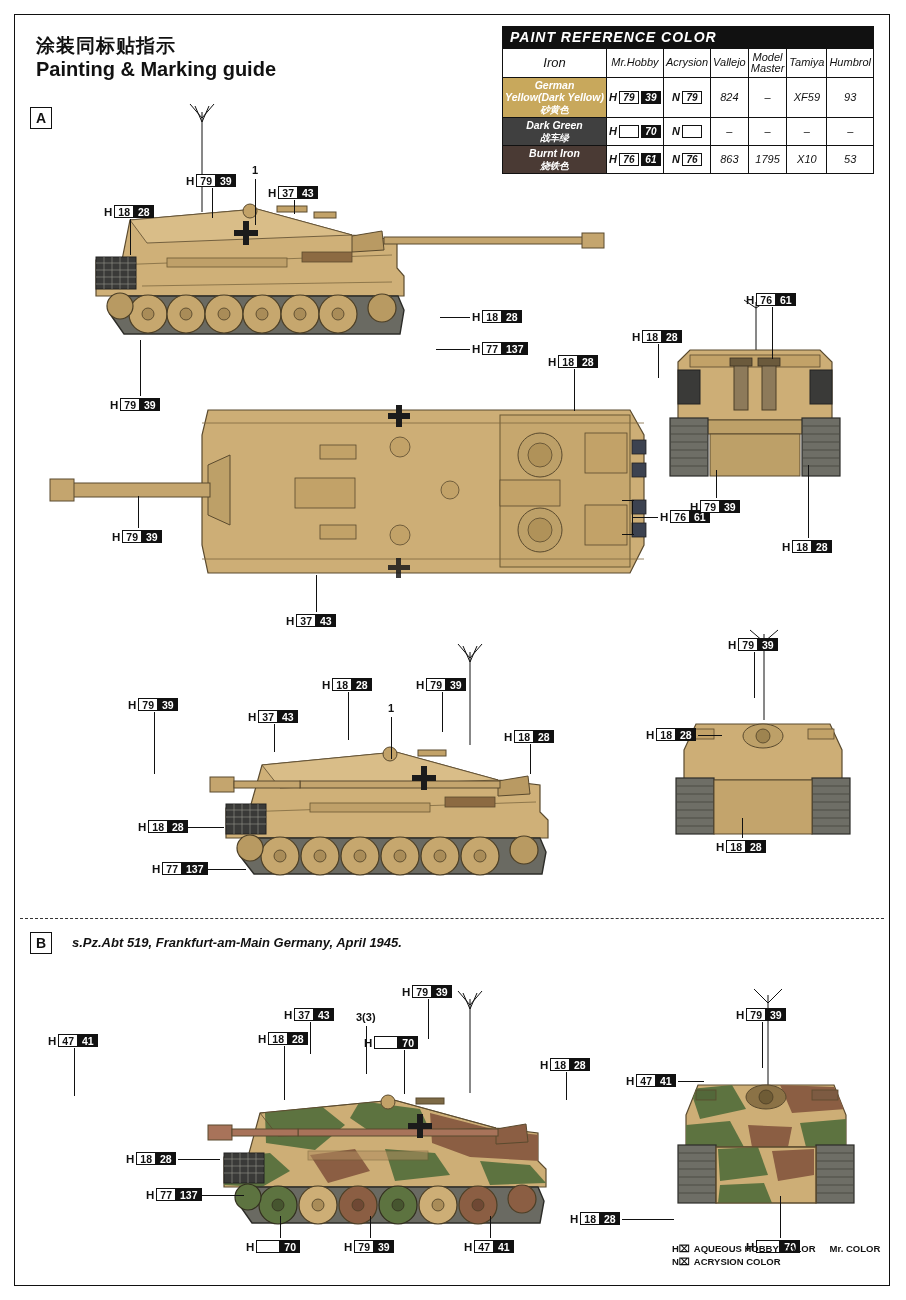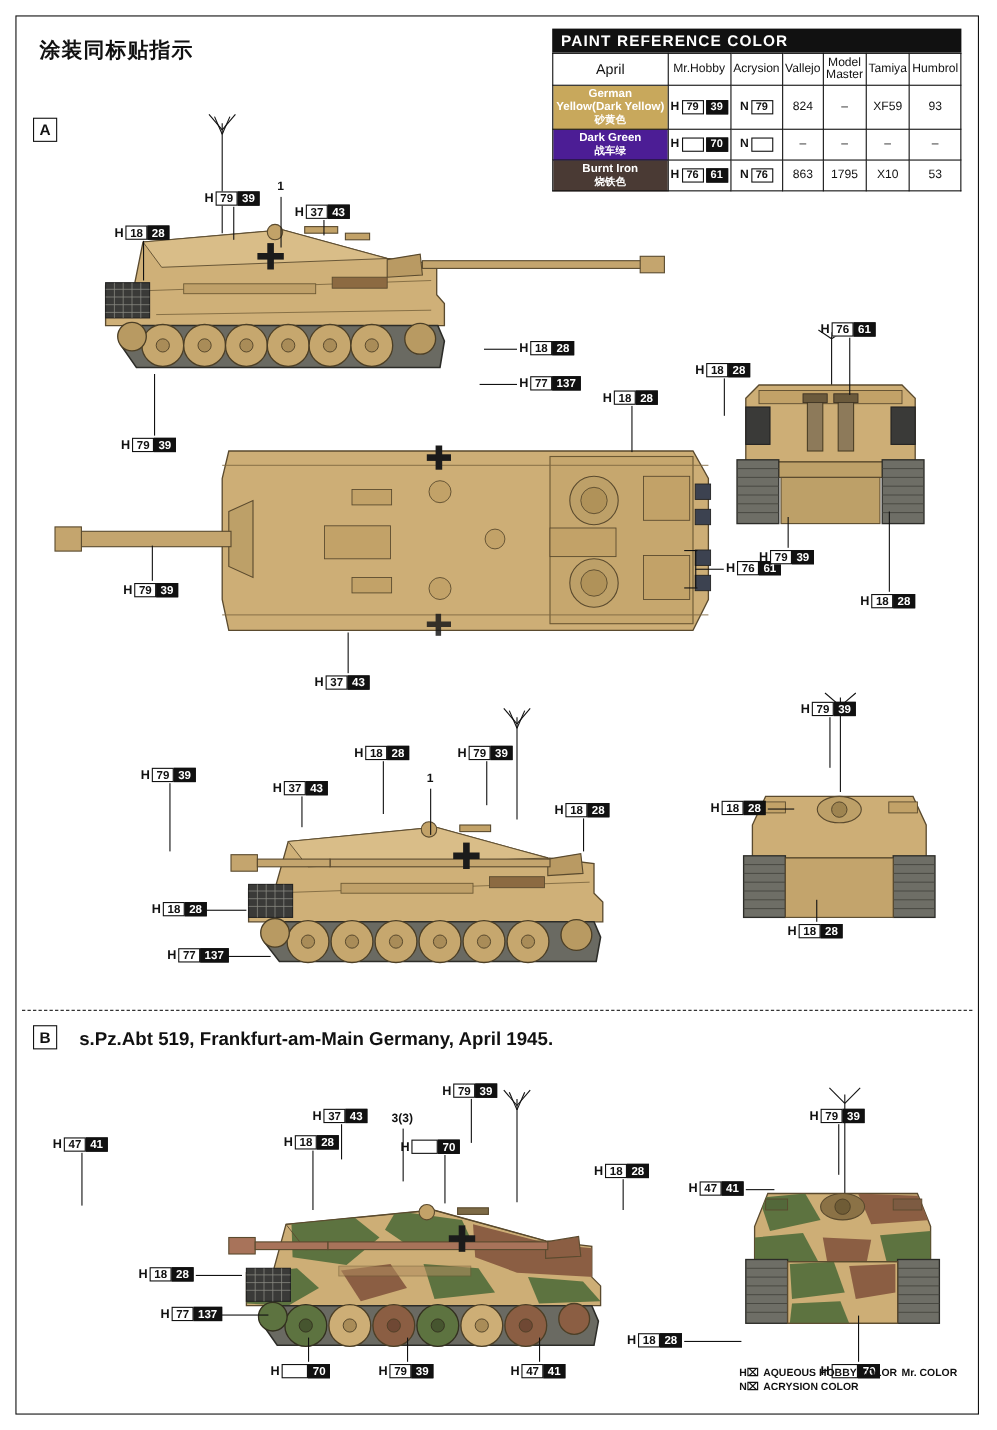--- a/index.html
+++ b/index.html
@@ -21,39 +21,39 @@
   .title-cn{
     position:absolute;left:36px;top:33px;
     font-size:19px;font-weight:bold;letter-spacing:1px;
   }
   .title-en{
     position:absolute;left:36px;top:58px;
     font-size:20px;font-weight:bold;
   }
 
   
-  .paint-box{position:absolute;left:502px;top:26px;width:372px;}
+  .paint-box{position:absolute;left:502px;top:26px;width:372px;font-style:italic;}
   .paint-title{
     background:#111;color:#fff;font-weight:bold;font-size:14px;
     padding:3px 8px;letter-spacing:1px;
   }
   table.paint{
     border-collapse:collapse;width:100%;font-size:11px;background:#fff;
   }
   table.paint th,table.paint td{
     border:1px solid #111;text-align:center;vertical-align:middle;
     padding:1px 2px;line-height:1.05;
   }
   table.paint th{font-weight:normal;font-size:11px;height:26px;}
   table.paint th.colhead{width:100px;font-size:13px;}
   .cname{font-weight:bold;font-size:10.5px;color:#fff;line-height:1.15;}
   .cname .cn{font-weight:bold;font-size:9.5px;}
   .row-rb td.cell-name{background:#8c4a3c;}
   .row-sy td.cell-name{background:#c8a85c;}
-  .row-dg td.cell-name{background:#4c1d95;}
+  .row-dg td.cell-name{background:#404040;}
   .row-bi td.cell-name{background:#4a3a34;}
   td.cell-name{padding:1px 3px;}
   .chip{
     display:inline-flex;align-items:center;justify-content:center;
     border:1px solid #111;min-width:20px;height:13px;font-size:10px;
     font-weight:bold;background:#fff;line-height:1;padding:0 2px;
     box-sizing:border-box;
   }
   .chip.dark{background:#111;color:#fff;}
   .pairwrap{display:flex;align-items:center;justify-content:center;gap:2px;}
@@ -61,22 +61,22 @@
 
   
   .seclet{
     position:absolute;width:20px;height:20px;border:1.5px solid #111;
     font-weight:bold;font-size:14px;display:flex;align-items:center;
     justify-content:center;background:#fff;
   }
   #secA{left:30px;top:107px;}
   #secB{left:30px;top:932px;}
   .sec-caption{
-    position:absolute;left:72px;top:935px;font-size:17px;
-    font-weight:bold;
+    position:absolute;left:72px;top:935px;font-size:13px;
+    font-style:italic;font-weight:bold;
   }
 
   
   .divider{
     position:absolute;left:20px;top:918px;width:864px;height:0;
     border-top:1.5px dashed #333;
   }
 
   
   .callout{
@@ -114,27 +114,28 @@
   .antenna{stroke:#111;stroke-width:1;fill:none;}
   .cross{fill:#1b1b1b;}
 </style>
 </head>
 <body>
 
 <div class="sheet">
   <div class="border"></div>
 
   <div class="title-cn">涂装同标贴指示</div>
+  <div class="title-en">Painting &amp; Marking guide</div>
 
   <div class="paint-box">
     <div class="paint-title">PAINT  REFERENCE COLOR</div>
     <table class="paint">
       <thead>
         <tr>
-          <th class="colhead">April</th>
+          <th class="colhead">Iron</th>
           <th>Mr.Hobby</th>
           <th>Acrysion</th>
           <th>Vallejo</th>
           <th style="line-height:1.0">Model<br>Master</th>
           <th>Tamiya</th>
           <th>Humbrol</th>
         </tr>
       </thead>
       <tbody>
         <tr class="row-sy">
@@ -863,21 +864,21 @@
     <span class="pfx">H</span>
     <span class="b blank"></span>
     <span class="b dark">70</span>
   </div>
   <div class="lead v" style="left:780px;top:1196px;height:42px;"></div>
 
   <div class="legend">
     <div>
       <span class="k">H⌧</span>
       <span>AQUEOUS HOBBY COLOR</span>
-      <span style="">Mr. COLOR</span>
+      <span style="margin-left:10px">Mr. COLOR</span>
     </div>
     <div>
       <span class="k">N⌧</span>
       <span>ACRYSION COLOR</span>
     </div>
   </div>
 
 </div>
 
 </body></html>

